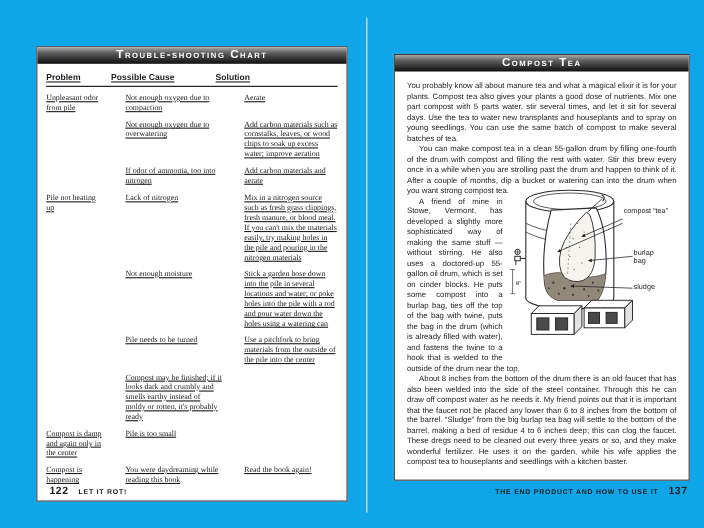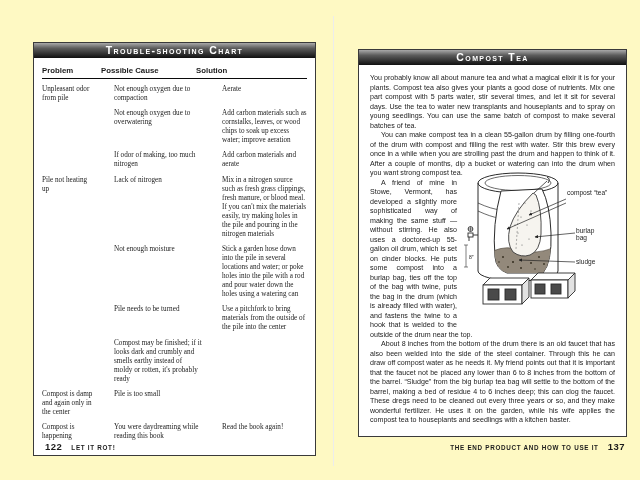--- a/index.html
+++ b/index.html
@@ -1,28 +1,28 @@
 <!DOCTYPE html>
 <html><head>
 <meta charset="utf-8">
 <style>
   html,body{margin:0;padding:0;background:#ffffff;}
-  .book{position:relative;width:640px;height:480px;background:#fef9c3;overflow:hidden;
+  .book{position:relative;width:640px;height:480px;background:#0ea5e9;overflow:hidden;
         font-family:"Liberation Sans",sans-serif;color:#1b1b1b;}
   .gutter{position:absolute;left:333px;top:16px;width:1px;height:450px;background:#ececec;}
 
   
   .titlebar{height:15px;background:linear-gradient(180deg,#a9a9a9 0%,#5c5c5c 35%,#101010 100%);
             display:flex;align-items:center;justify-content:center;}
   .titlebar span{color:#ffffff;font-weight:bold;font-variant:small-caps;
                  font-size:10.5px;letter-spacing:1.4px;line-height:1;}
 
   
   .chartbox{position:absolute;left:33px;top:42px;width:281px;border:1.5px solid #3a3a3a;background:#fff;}
-  .chartbody{padding:6px 8px 8px 8px;}
+  .chartbody{padding:6px 8px 8px 8px;text-decoration:underline;}
   .thead{display:grid;grid-template-columns:52px 88px auto;column-gap:7px;
          font-size:7.8px;font-weight:bold;border-bottom:1.6px solid #0a0a0a;
          padding:2px 0 3px 0;margin-bottom:6px;}
   .trow{display:grid;grid-template-columns:52px 88px auto;column-gap:20px;margin-bottom:6px;}
   .trow.lg{}
   .trow div{font-family:"Liberation Serif",serif;font-size:7.2px;line-height:1.26;color:#1c1c1c;}
 
   
   .teabox{position:absolute;left:358px;top:49px;width:267px;border:1.2px solid #3a3a3a;background:#fff;}
   .teabody{padding:9px 11px 10px 11px;}
@@ -67,21 +67,21 @@
           <div>Not enough oxygen due to compaction</div>
           <div>Aerate</div>
         </div>
         <div class="trow">
           <div></div>
           <div>Not enough oxygen due to overwatering</div>
           <div>Add carbon materials such as cornstalks, leaves, or wood chips to soak up excess water; improve aeration</div>
         </div>
         <div class="trow">
           <div></div>
-          <div>If odor of making, too much nitrogen</div>
+          <div>If odor of ammonia, too into nitrogen</div>
           <div>Add carbon materials and aerate</div>
         </div>
         <div class="trow lg">
           <div>Pile not heating up</div>
           <div>Lack of nitrogen</div>
           <div>Mix in a nitrogen source such as fresh grass clippings, fresh manure, or blood meal. If you can't mix the materials easily, try making holes in the pile and pouring in the nitrogen materials</div>
         </div>
         <div class="trow">
           <div></div>
           <div>Not enough moisture</div>

